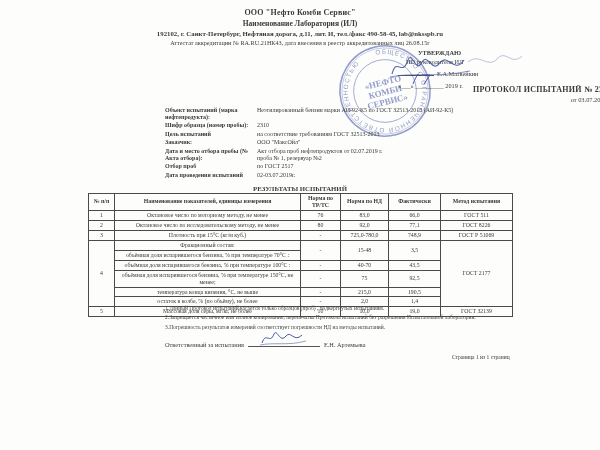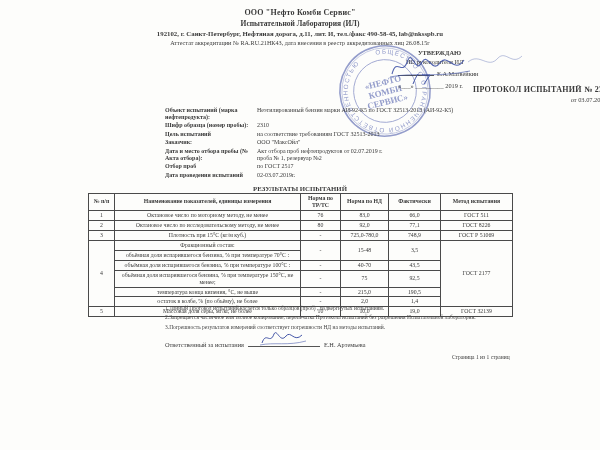--- a/index.html
+++ b/index.html
@@ -69,21 +69,21 @@
 
   .pageinfo{position:absolute;top:354px;left:452px;font-size:5.5px;}
 </style>
 </head>
 <body>
 
 <div class="doc">
 
   <div class="letterhead">
     <div class="h-company">ООО "Нефто Комби Сервис"</div>
-    <div class="h-lab">Испытательной Лаборатория (ИЛ)</div>
+    <div class="h-lab">Наименование Лаборатория (ИЛ)</div>
     <div class="h-addr">192102, г. Санкт-Петербург, Нефтяная дорога, д.11, лит. И, тел./факс 490-58-45, lab@nksspb.ru</div>
     <div class="h-accr">Аттестат аккредитации № RA.RU.21НК43, дата внесения в реестр аккредитованных лиц  26.08.15г</div>
   </div>
 
   <div class="approval">
     <div class="ap-title">УТВЕРЖДАЮ</div>
     <div class="ap-role">ИО руководителя  ИЛ</div>
     <div class="ap-sigline">
       <span class="uline"></span><span>Е.А.Матвейкин</span>
     </div>

